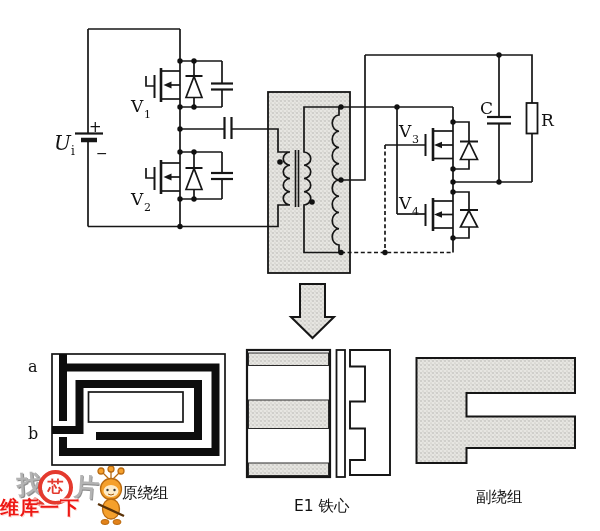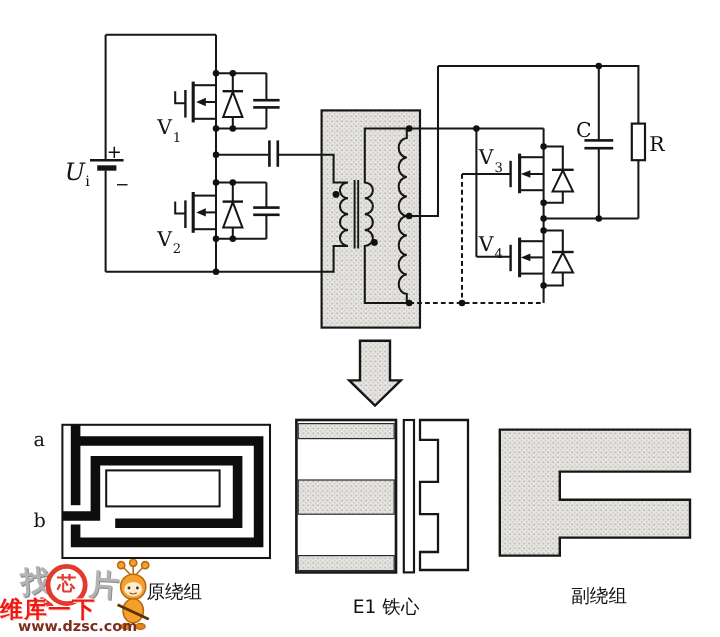--- a/index.html
+++ b/index.html
@@ -280,15 +280,14 @@
     </g>
     <ellipse cx="19" cy="25" rx="7.5" ry="6" fill="#fdeccb"></ellipse>
     <circle cx="15.5" cy="24" r="1.2" fill="#333"></circle>
     <circle cx="22.5" cy="24" r="1.2" fill="#333"></circle>
     <path d="M16,28 Q19,30 22,28" stroke="#a05a10" stroke-width="1" fill="none"></path>
     <line x1="6" y1="38" x2="32" y2="50" stroke="#5a3208" stroke-width="2.4"></line>
     <ellipse cx="13" cy="56" rx="4" ry="2.5" fill="#e2821a" stroke="#b96a10"></ellipse>
     <ellipse cx="25" cy="56" rx="4" ry="2.5" fill="#e2821a" stroke="#b96a10"></ellipse>
   </svg>
   <span class="wm-brand">维库一下</span>
-  <span class="wm-url">www.dzsc.com</span>
 </div>
 </div>
 
 </body></html>

